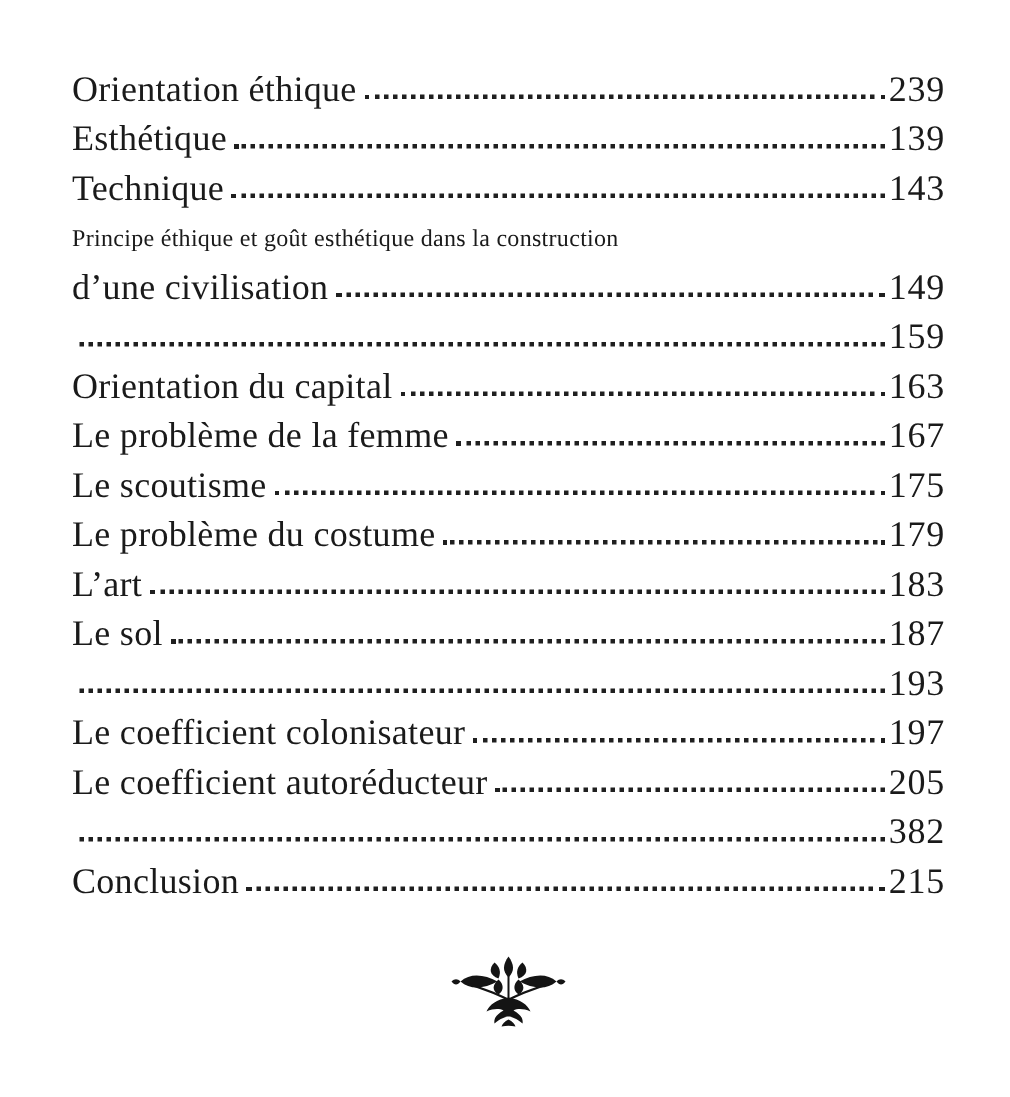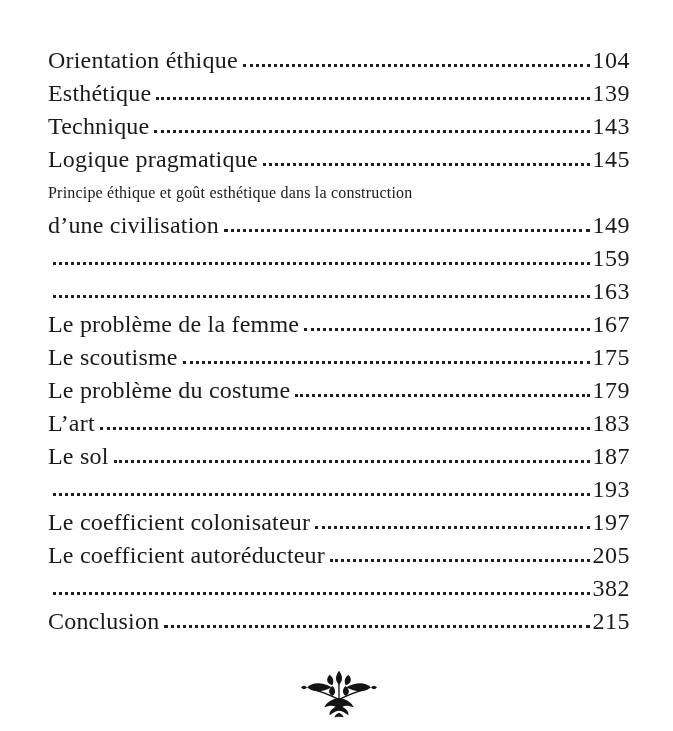--- a/index.html
+++ b/index.html
@@ -60,56 +60,52 @@
 </style>
 </head>
 <body>
 
 <div class="page">
   <div class="toc">
 
     <div class="toc-row">
       <span class="toc-title">Orientation éthique</span>
       <span class="leader"></span>
-      <span class="toc-page">104</span>
+      <span class="toc-page">239</span>
     </div>
 
     <div class="toc-row">
       <span class="toc-title">Esthétique</span>
       <span class="leader"></span>
       <span class="toc-page">139</span>
     </div>
 
     <div class="toc-row">
       <span class="toc-title">Technique</span>
       <span class="leader"></span>
       <span class="toc-page">143</span>
     </div>
 
-    <div class="toc-row">
-      <span class="toc-title">Logique pragmatique</span>
-      <span class="leader"></span>
-      <span class="toc-page">145</span>
-    </div>
 
     <div>
       <div class="toc-line-solo">Principe éthique et goût esthétique dans la construction</div>
       <div class="toc-row">
         <span class="toc-title">d’une civilisation</span>
         <span class="leader"></span>
         <span class="toc-page">149</span>
       </div>
     </div>
 
     <div class="toc-row">
       <span class="leader"></span>
       <span class="toc-page">159</span>
     </div>
 
     <div class="toc-row">
+      <span class="toc-title">Orientation du capital</span>
       <span class="leader"></span>
       <span class="toc-page">163</span>
     </div>
 
     <div class="toc-row">
       <span class="toc-title">Le problème de la femme</span>
       <span class="leader"></span>
       <span class="toc-page">167</span>
     </div>
 

